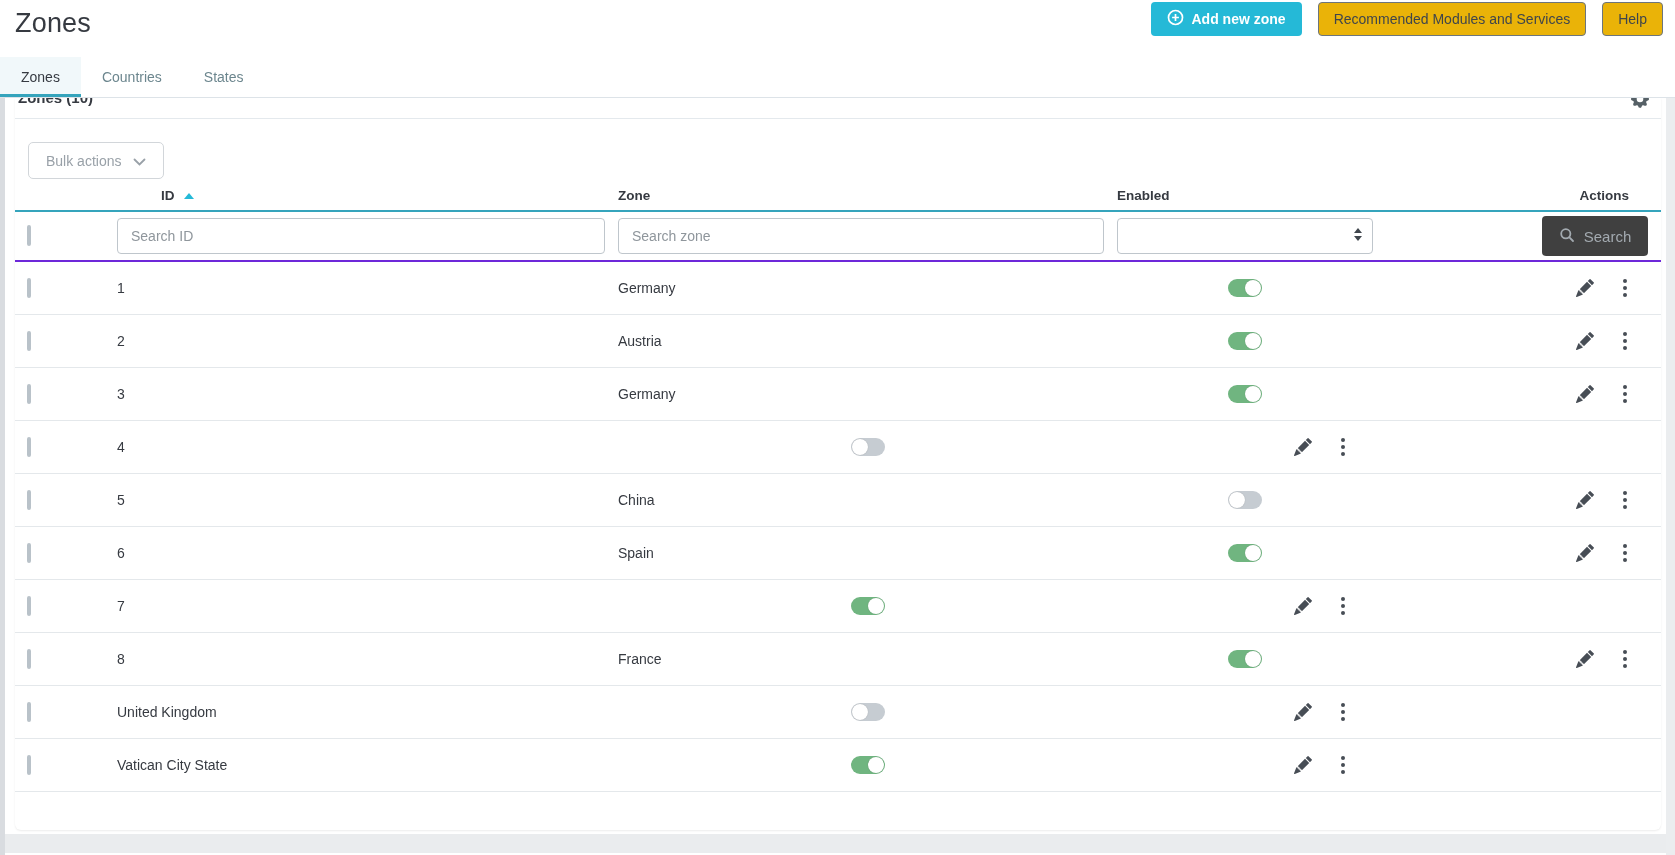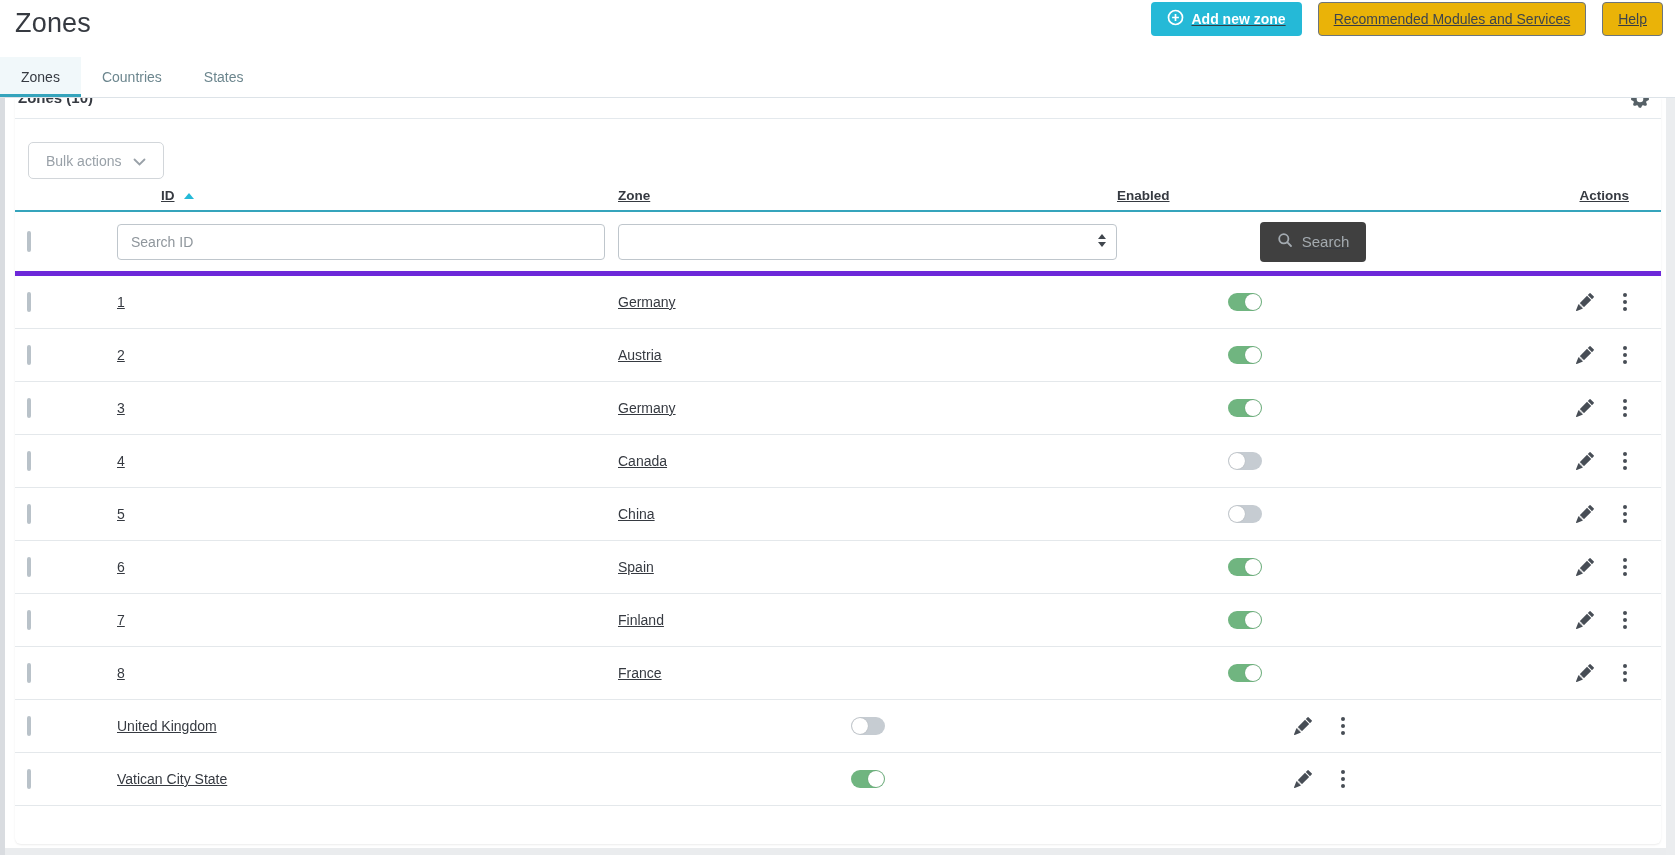--- a/index.html
+++ b/index.html
@@ -5,58 +5,58 @@
   * { margin:0; padding:0; box-sizing:border-box; }
   html,body { width:1675px; height:855px; overflow:hidden; }
   body {
     font-family:"Liberation Sans", sans-serif;
     background:#fff; color:#363a41; position:relative;
   }
 
   
   .top-header { height:57px; background:#fff; position:relative; z-index:30; }
   .page-title { position:absolute; left:15px; top:8px; font-size:27px; font-weight:500; color:#363a41; letter-spacing:.2px; }
-  .header-actions { position:absolute; right:12px; top:2px; display:flex; gap:16px; align-items:flex-start;text-decoration:underline; }
+  .header-actions { position:absolute; right:12px; top:2px; display:flex; gap:16px; align-items:flex-start; }
   .btn { height:34px; border-radius:4px; font-size:14px; display:inline-flex; align-items:center; justify-content:center; cursor:pointer; white-space:nowrap; }
   .btn-primary { background:#25b9d7; color:#fff; font-weight:700; border:none; padding:0 16px; gap:8px; }
   .btn-outline { background:#eab308; border:1px solid #6c757d; color:#3f454c; padding:16px 15px; font-weight:400; }
 
   
   .tab-bar { height:41px; background:#fff; border-bottom:1px solid #dde3e8; display:flex; position:relative; z-index:20; }
   .tab { padding:0 21px; line-height:40px; font-size:14px; color:#6c868e; cursor:pointer; }
   .tab.active { background:#f1f8fa; color:#363a41; box-shadow:inset 0 -3px 0 #35a4bc; }
 
   
   .content { position:relative; z-index:5; }
   .left-strip { position:absolute; left:0; top:0; width:5px; height:757px; background:#d9dce0; }
   .right-strip { position:absolute; right:0; top:0; width:9px; height:757px; background:#ebedef; }
 
   .panel {
     margin:0 14px 0 15px; background:#fff; border-radius:0 0 6px 6px;
-    box-shadow:0 1px 2px rgba(0,0,0,.08); position:relative;text-decoration:underline;
+    box-shadow:0 1px 2px rgba(0,0,0,.08); position:relative;
   }
   .panel-header { height:21px; position:relative; overflow:hidden; border-bottom:1px solid #e4e9ed; }
   .panel-title { position:absolute; left:3px; top:-9px; font-size:15px; font-weight:700; color:#363a41; }
   .gear { position:absolute; right:12px; top:-8px; color:#566066; cursor:pointer; }
 
   .bulk-wrap { padding:23px 13px 0 13px; height:60px; }
   .btn-bulk {
     background:#fff; border:1px solid #d2d6da; border-radius:5px; height:37px;
     padding:0 17px; font-size:14px; color:#99a1a8; display:inline-flex; align-items:center; gap:12px; cursor:pointer;
   }
 
   .grid-row { display:grid; grid-template-columns:96px 501px 499px 256px 1fr; align-items:center; padding:0 6px; }
 
   .thead { height:33px; border-bottom:2px solid #35a4bc; align-items:end; padding-bottom:7px; }
   .th { font-size:13.5px; font-weight:700; color:#363a41; }
   .th-id { display:inline-flex; align-items:center; gap:9px; cursor:pointer;padding-left:44px; }
   .sort-caret { width:0; height:0; border-left:5px solid transparent; border-right:5px solid transparent; border-bottom:6px solid #25b9d7; display:inline-block; }
   .th-actions { text-align:right; padding-right:26px; }
 
-  .filter-row { height:64px; border-bottom:5px solid #6d28d9; }
+  .filter-row { height:50px; border-bottom:2px solid #6d28d9; }
   .checkbox { width:18px; height:18px; border:2px solid #b9c2c9; border-radius:3px; background:#fff; margin-left:6px; cursor:pointer; }
   .txt-input {
     width:calc(100% - 13px); height:36px; border:1px solid #bfc6cc; border-radius:4px;
     padding:0 13px; font-size:14px; color:#363a41; font-family:"Liberation Sans", sans-serif; outline:none;
   }
   .txt-input::placeholder { color:#8f969c; }
   .select-wrap { position:relative; width:100%; }
   .select-box { width:100%; height:36px; border:1px solid #bfc6cc; border-radius:4px; background:#fff; cursor:pointer; }
   .select-arrows { position:absolute; right:11px; top:10px; display:flex; flex-direction:column; gap:3px; pointer-events:none; }
   .arr-up { width:0; height:0; border-left:4px solid transparent; border-right:4px solid transparent; border-bottom:5px solid #40464d; }
@@ -151,20 +151,23 @@
       <div class="th">Enabled</div>
       <div class="th th-actions">Actions</div>
     </div>
 
     <div class="grid-row filter-row">
       <div><span class="checkbox"></span></div>
       <div>
         <input class="txt-input" type="text" placeholder="Search ID" style="">
       </div>
       <div>
+        <input class="txt-input" type="text" placeholder="Search zone" style="">
+      </div>
+      <div>
         <div class="select-wrap">
           <div class="select-box"></div>
           <span class="select-arrows">
             <span class="arr-up"></span>
               <span class="arr-down"></span>
           </span>
         </div>
       </div>
       <div class="filter-actions">
         <button class="btn-search">
@@ -242,21 +245,20 @@
       <span class="kebab">
               <i></i>
               <i></i>
               <i></i>
             </span>
     </div>
   </div>
         <div class="grid-row data-row">
     <div><span class="checkbox"></span></div>
     <div>4</div>
-    <div>Canada</div>
     <div class="cell-enabled">
       <span class="toggle off">
               <span class="knob"></span>
             </span>
     </div>
     <div class="cell-actions">
       <span class="icon-btn">
         <svg width="18" height="18" viewBox="0 0 16 16" fill="currentColor">
           <path d="M12.854.146a.5.5 0 0 0-.707 0L10.5 1.793 14.207 5.5l1.647-1.646a.5.5 0 0 0 0-.708l-3-3zm.646 6.061L9.793 2.5 3.293 9H3.5a.5.5 0 0 1 .5.5v.5h.5a.5.5 0 0 1 .5.5v.5h.5a.5.5 0 0 1 .5.5v.5h.5a.5.5 0 0 1 .5.5v.207l6.5-6.5zm-7.468 7.468A.5.5 0 0 1 6 13.5V13h-.5a.5.5 0 0 1-.5-.5V12h-.5a.5.5 0 0 1-.5-.5V11h-.5a.5.5 0 0 1-.5-.5V10h-.5a.499.499 0 0 1-.175-.032l-.179.178a.5.5 0 0 0-.11.168l-2 5a.5.5 0 0 0 .65.65l5-2a.5.5 0 0 0 .168-.11l.178-.178z"></path>
         </svg>
@@ -308,21 +310,20 @@
       <span class="kebab">
               <i></i>
               <i></i>
               <i></i>
             </span>
     </div>
   </div>
         <div class="grid-row data-row">
     <div><span class="checkbox"></span></div>
     <div>7</div>
-    <div>Finland</div>
     <div class="cell-enabled">
       <span class="toggle on">
               <span class="knob"></span>
             </span>
     </div>
     <div class="cell-actions">
       <span class="icon-btn">
         <svg width="18" height="18" viewBox="0 0 16 16" fill="currentColor">
           <path d="M12.854.146a.5.5 0 0 0-.707 0L10.5 1.793 14.207 5.5l1.647-1.646a.5.5 0 0 0 0-.708l-3-3zm.646 6.061L9.793 2.5 3.293 9H3.5a.5.5 0 0 1 .5.5v.5h.5a.5.5 0 0 1 .5.5v.5h.5a.5.5 0 0 1 .5.5v.5h.5a.5.5 0 0 1 .5.5v.207l6.5-6.5zm-7.468 7.468A.5.5 0 0 1 6 13.5V13h-.5a.5.5 0 0 1-.5-.5V12h-.5a.5.5 0 0 1-.5-.5V11h-.5a.5.5 0 0 1-.5-.5V10h-.5a.499.499 0 0 1-.175-.032l-.179.178a.5.5 0 0 0-.11.168l-2 5a.5.5 0 0 0 .65.65l5-2a.5.5 0 0 0 .168-.11l.178-.178z"></path>
         </svg>

